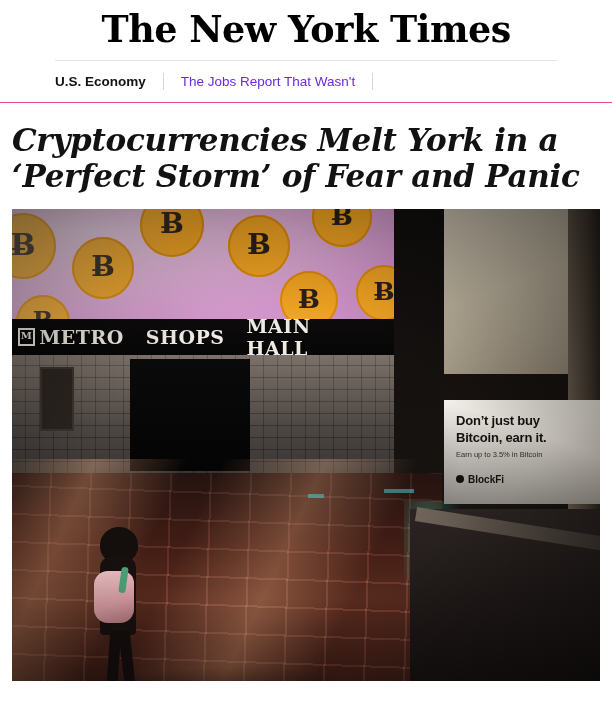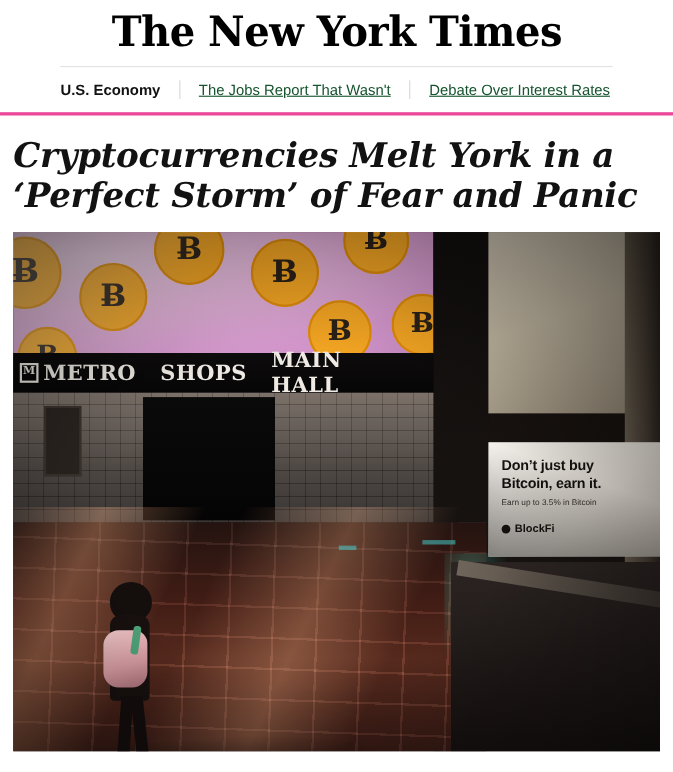--- a/index.html
+++ b/index.html
@@ -41,41 +41,40 @@
     border-bottom: 1px solid #e2e2e2;
     margin: 0 55px;
   }
 
   
   .navstrip {
     display: flex;
     align-items: center;
     justify-content: flex-start;
     padding: 12px 0 12px 55px;
-    border-bottom: 3px solid #ec4899;
+    border-bottom: 1px solid #ec4899;
   }
   .nav-item {
     font-family: "Liberation Sans", sans-serif;
     font-size: 13.5px;
     color: #121212;
     white-space: nowrap;
   }
   .nav-item.strong {
     font-weight: 700;
   }
   .nav-sep {
     width: 1px;
     height: 17px;
     background: #d6d6d6;
     margin: 0 17px;
     flex: 0 0 auto;
   }
   .nav-item.link {
-    color: #14532d;
-    text-decoration: underline;
+    color: #6d28d9;
   }
 
   
   .headline {
     margin: 20px 12px 14px 12px;
     font-family: "DejaVu Serif", "Liberation Serif", serif;
     font-style: italic;
     font-weight: 700;
     font-size: 31px;
     line-height: 1.16;
@@ -326,21 +325,20 @@
   <div class="masthead">
     <div class="masthead-title">The New York Times</div>
   </div>
   <div class="masthead-rule"></div>
 
   <div class="navstrip">
     <div class="nav-item strong">U.S. Economy</div>
     <div class="nav-sep"></div>
     <div class="nav-item link">The Jobs Report That Wasn't</div>
     <div class="nav-sep"></div>
-    <div class="nav-item link">Debate Over Interest Rates</div>
   </div>
 
   <h1 class="headline">Cryptocurrencies Melt York in a ‘Perfect Storm’ of Fear and Panic</h1>
 
   <div class="photo-wrap">
     <div class="photo">
 
       <div class="billboard">
         <div class="coin" style="left:-22px; top:4px; width:66px; height:66px; font-size:30px;">
             <span>Ƀ</span>

